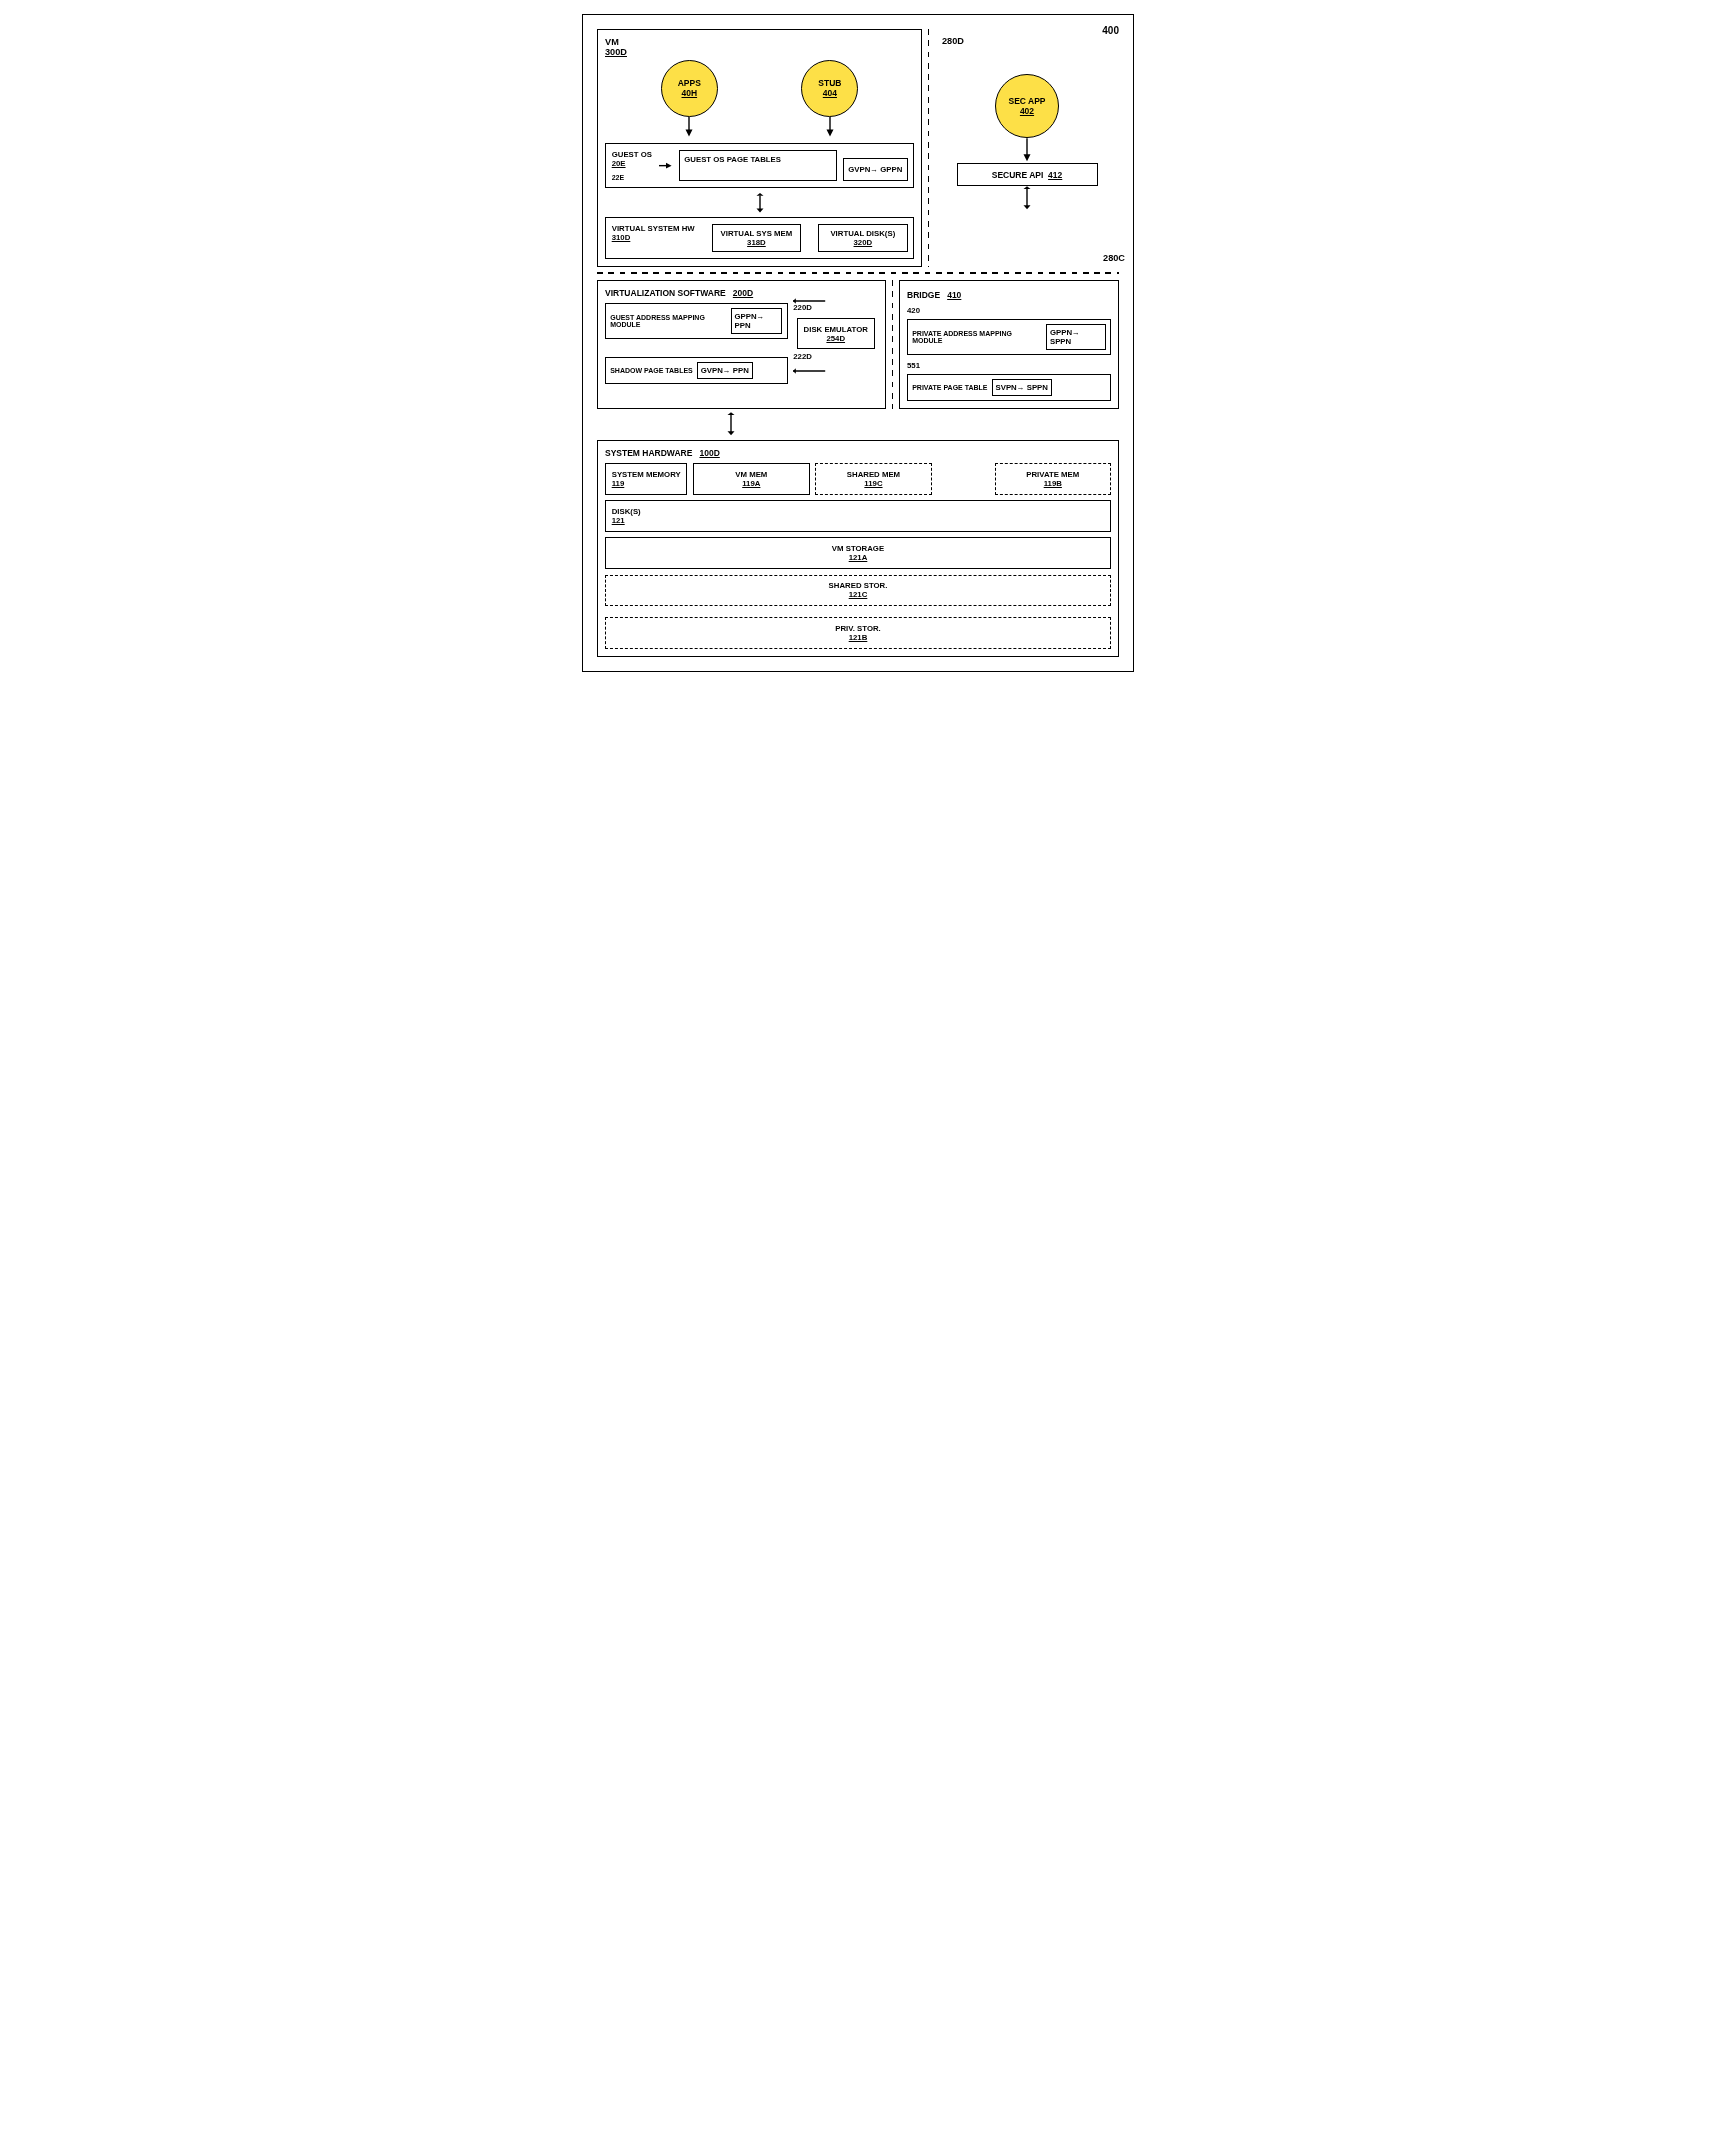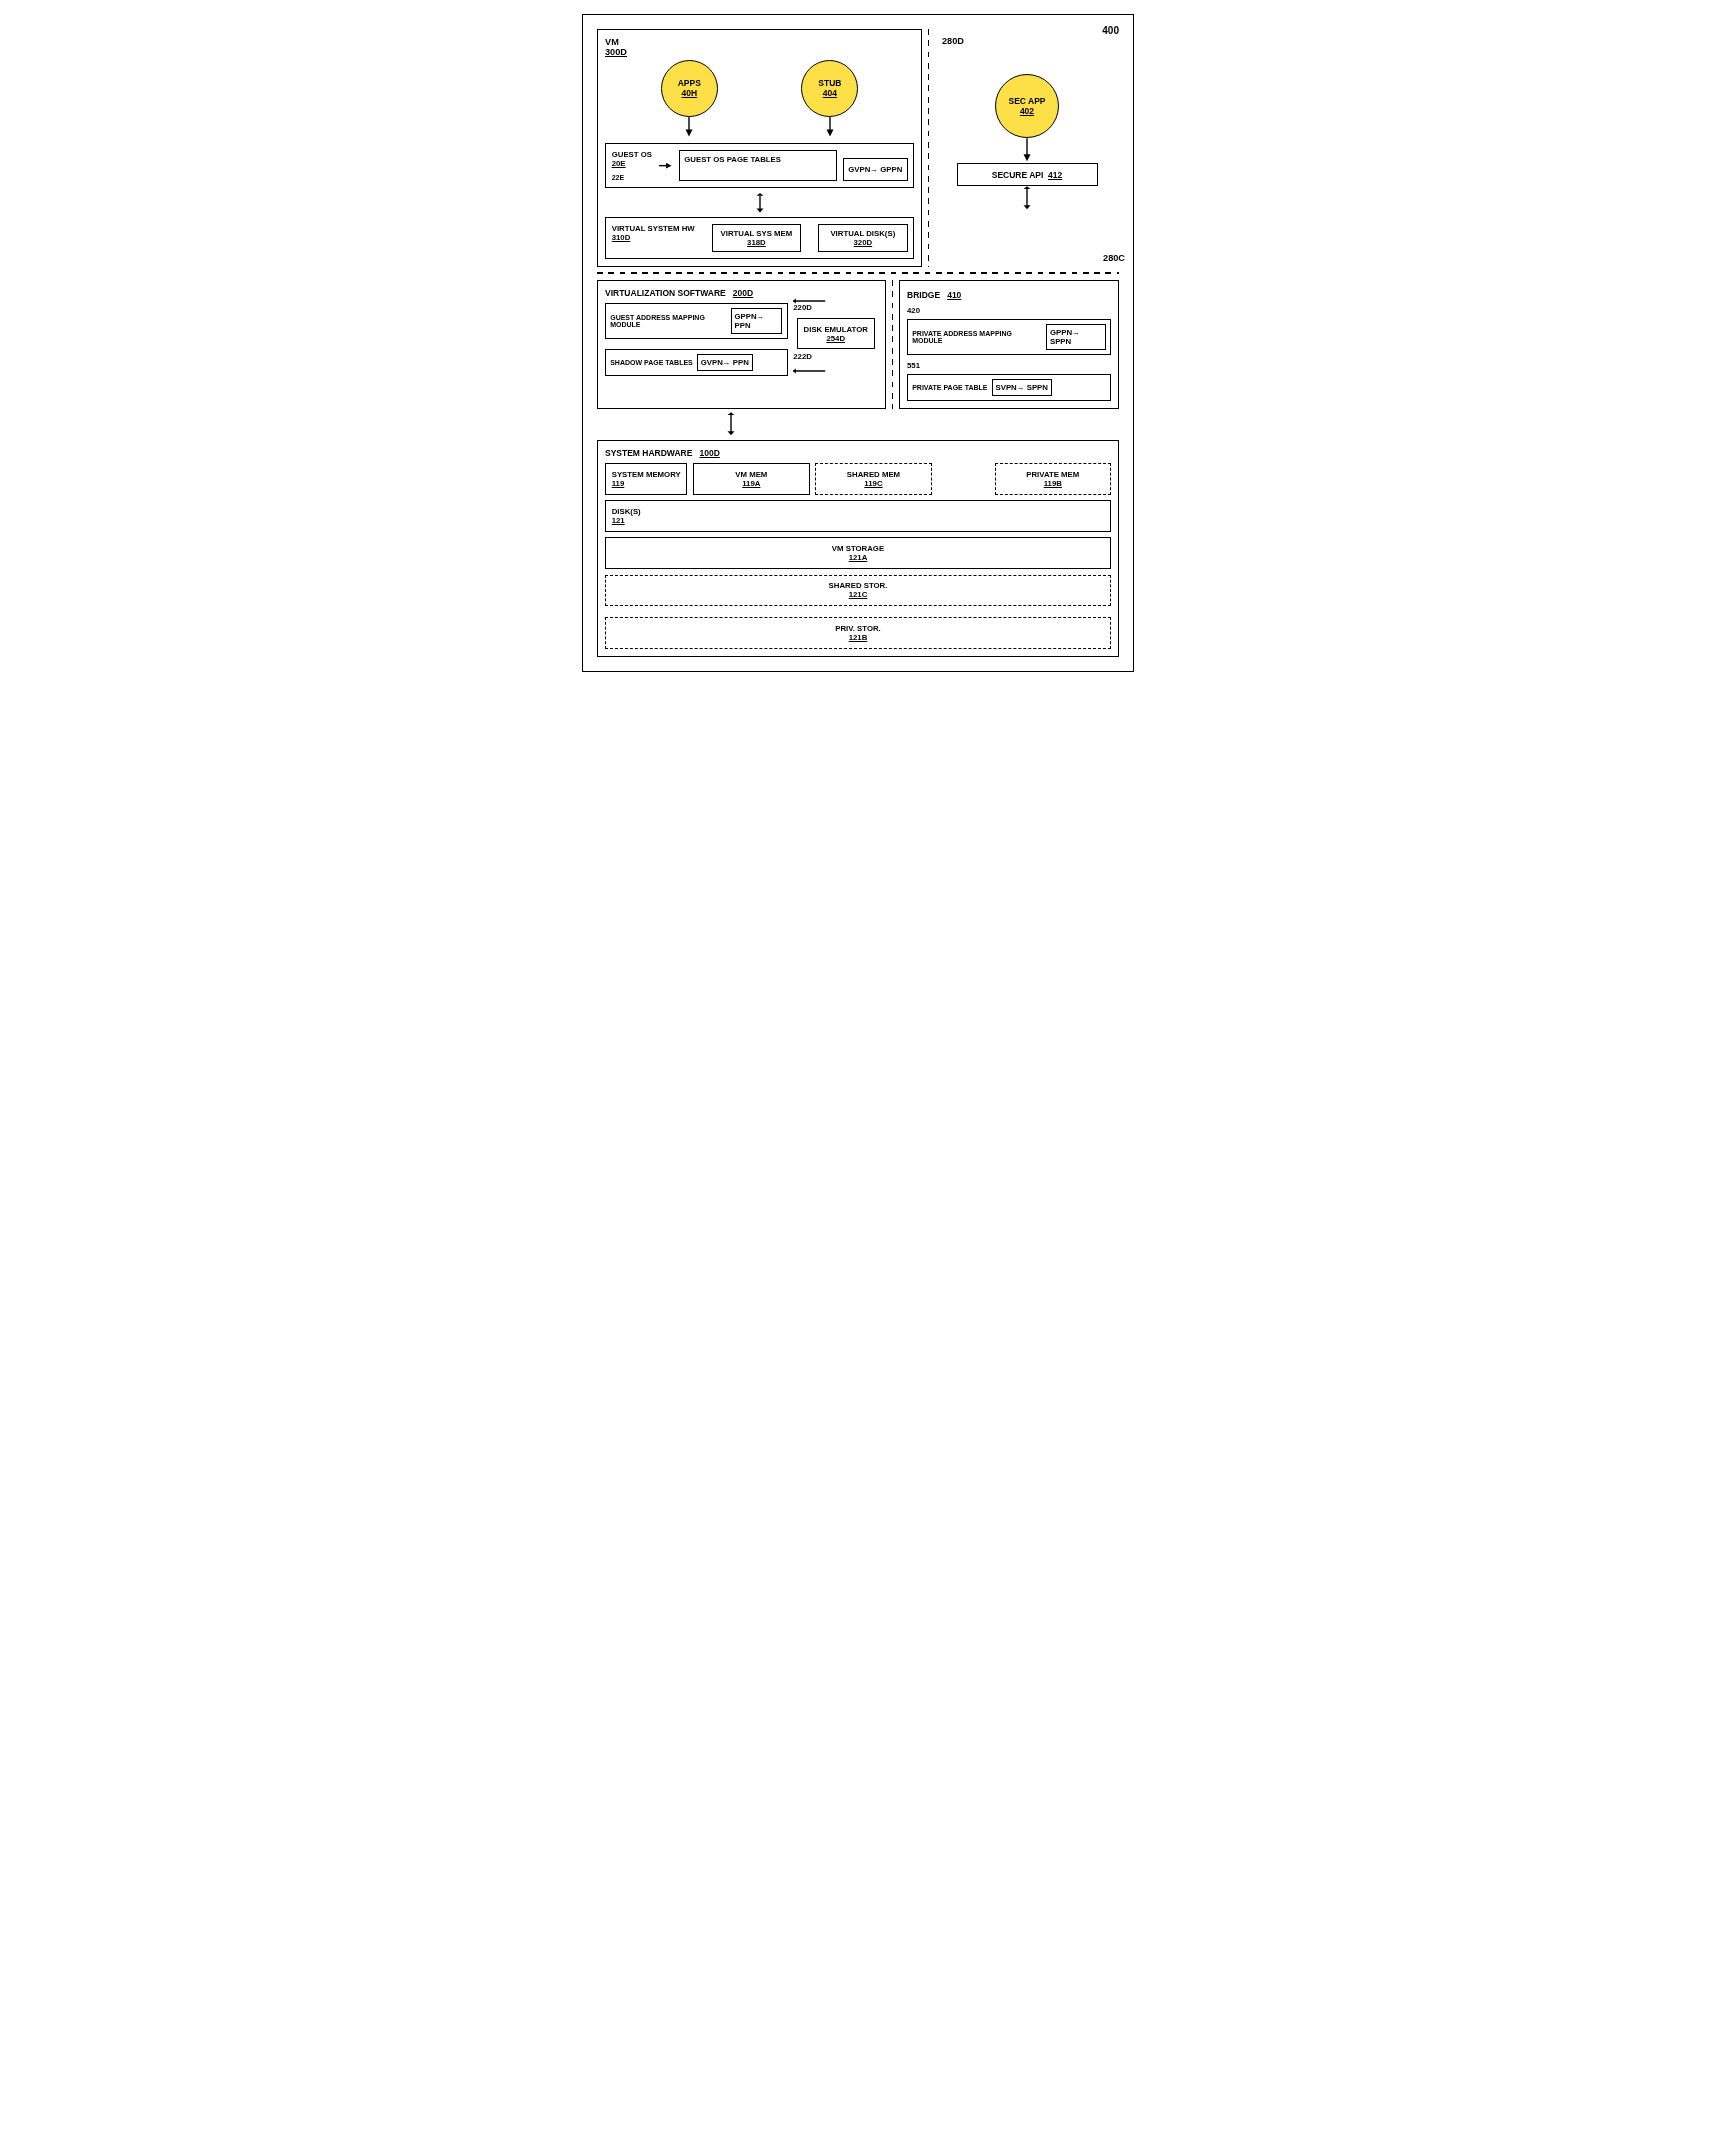--- a/index.html
+++ b/index.html
@@ -176,21 +176,21 @@
   <div style="display: flex; flex-direction: row; gap: 0;">
 
     <div style="flex: 1; border: 1.4px solid #000; padding: 7px; position: relative;">
       <div style="font-size: 8.5px; font-weight: bold; margin-bottom: 5.7px;">
         <span>VIRTUALIZATION SOFTWARE</span>&nbsp;&nbsp;
         <span class="underline">200D</span>
       </div>
 
       <div style="display: flex; flex-direction: row; gap: 5.7px;">
 
-        <div style="display: flex; flex-direction: column; gap: 10px; flex: 1;">
+        <div style="display: flex; flex-direction: column; gap: 18px; flex: 1;">
 
           <div style="border: 1.4px solid #000; padding: 4.2px; display: flex; flex-direction: row; gap: 4.2px; align-items: center;">
             <div style="font-size: 7px; font-weight: bold; min-width: 57px;">GUEST ADDRESS MAPPING MODULE</div>
             <div style="font-size: 7.8px; font-weight: bold; border: 1.4px solid #000; padding: 2.8px;">GPPN→ PPN</div>
           </div>
 
           <div style="border: 1.4px solid #000; padding: 4.2px; display: flex; flex-direction: row; gap: 4.2px; align-items: center;">
             <div style="font-size: 7px; font-weight: bold; min-width: 57px;">SHADOW PAGE TABLES</div>
             <div style="font-size: 7.8px; font-weight: bold; border: 1.4px solid #000; padding: 2.8px;">GVPN→ PPN</div>
           </div>

